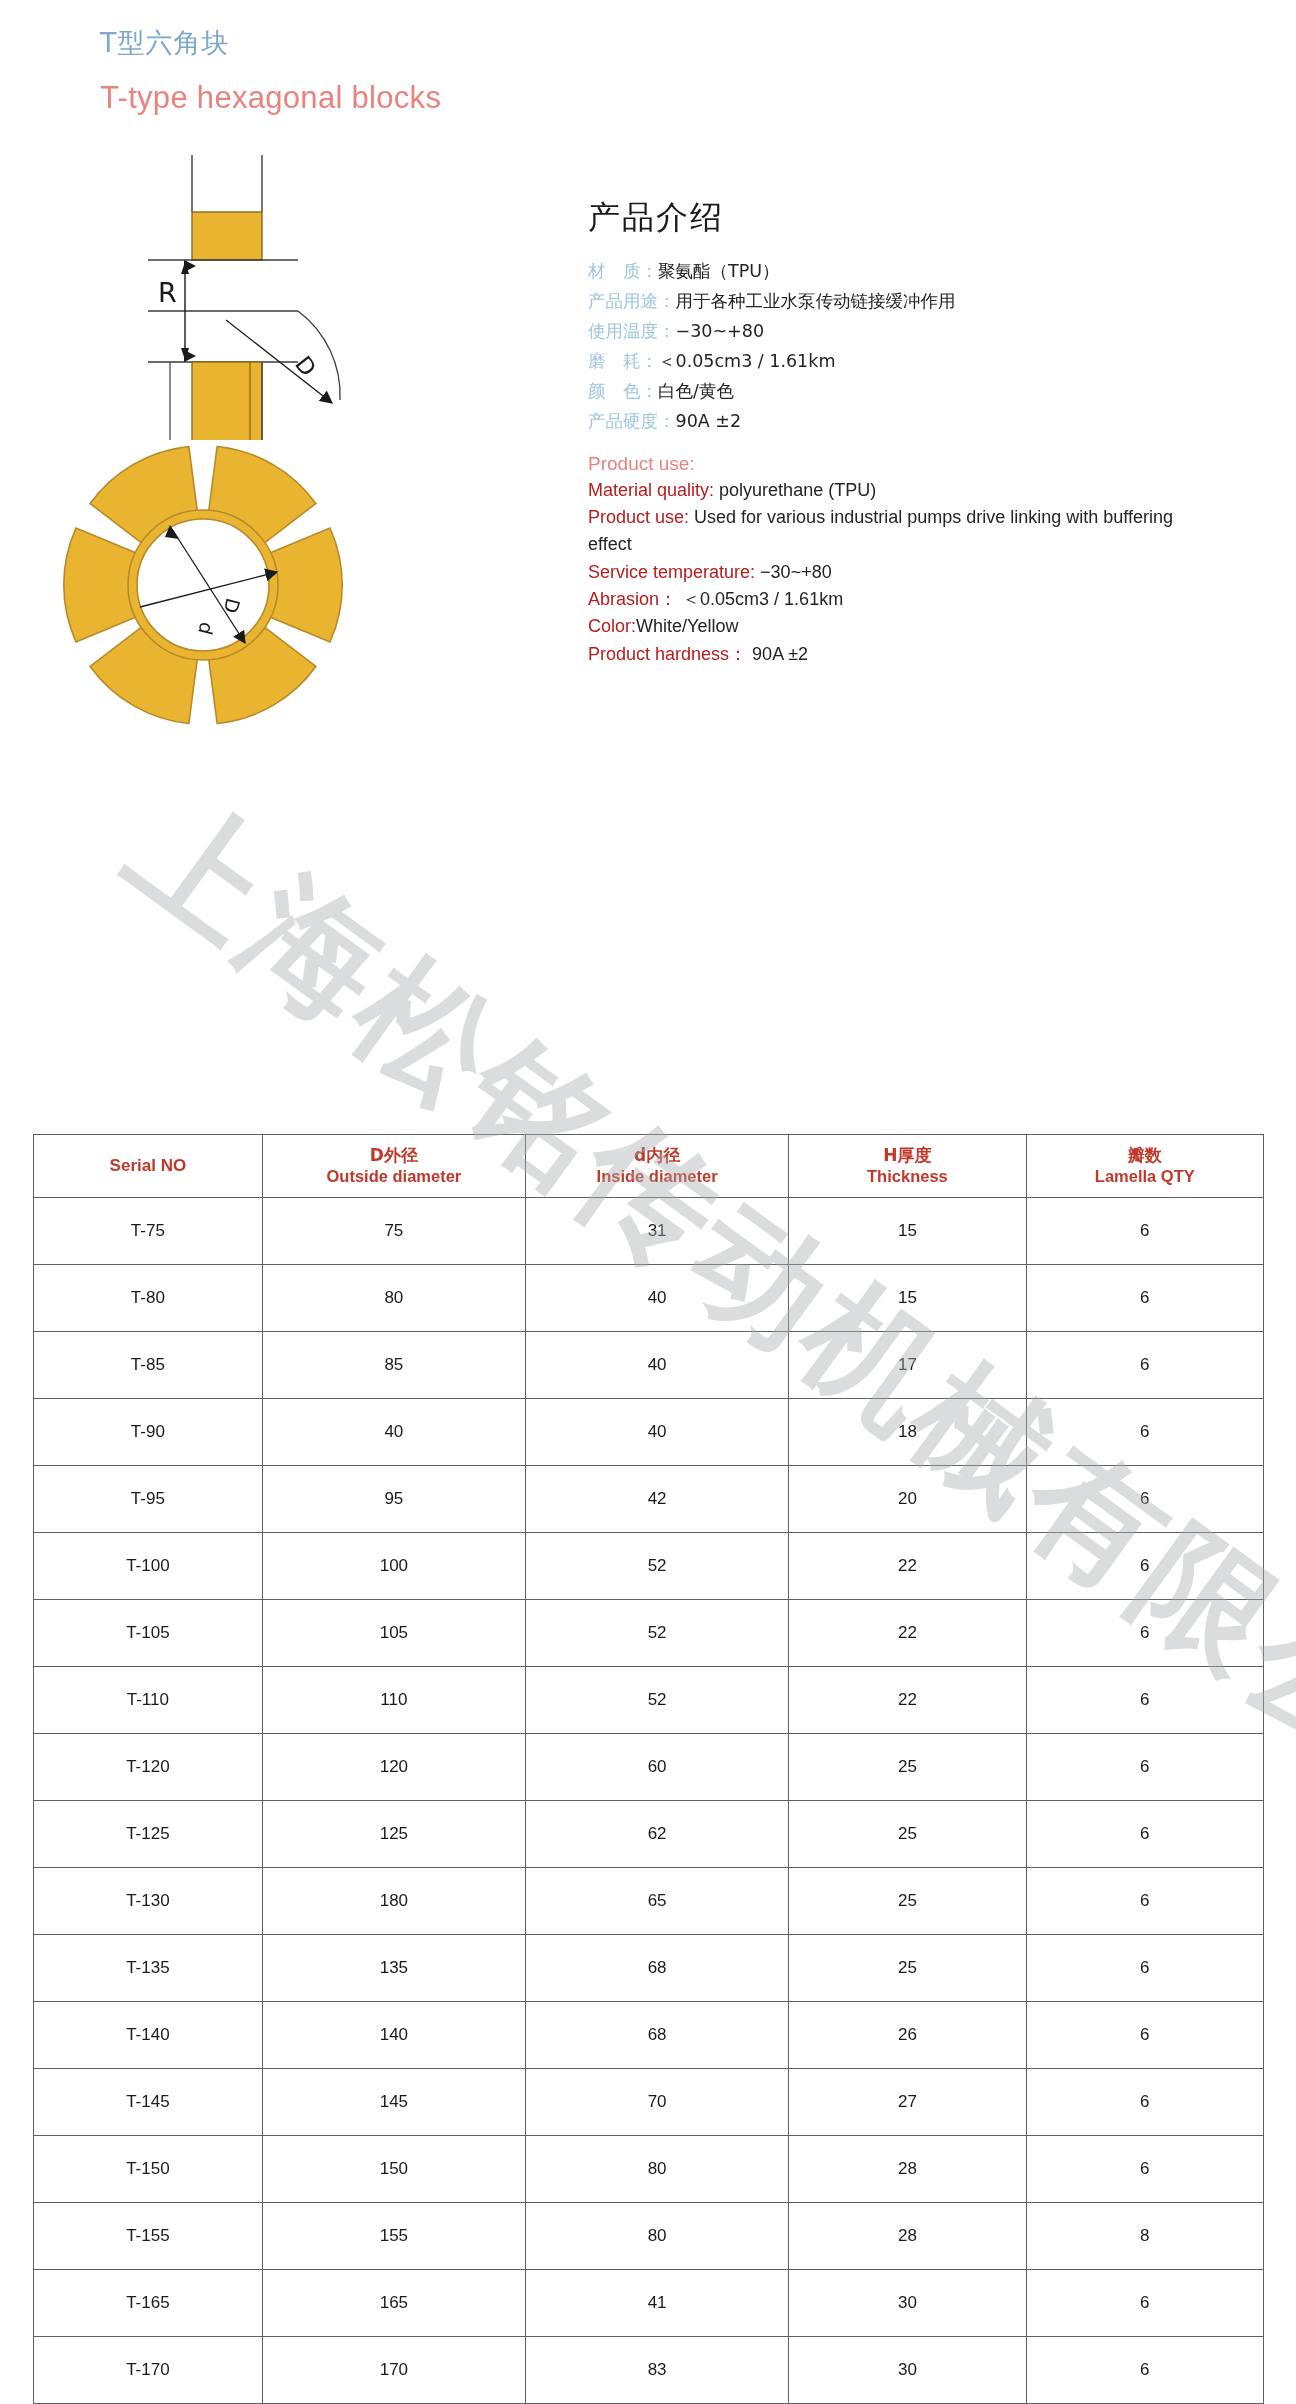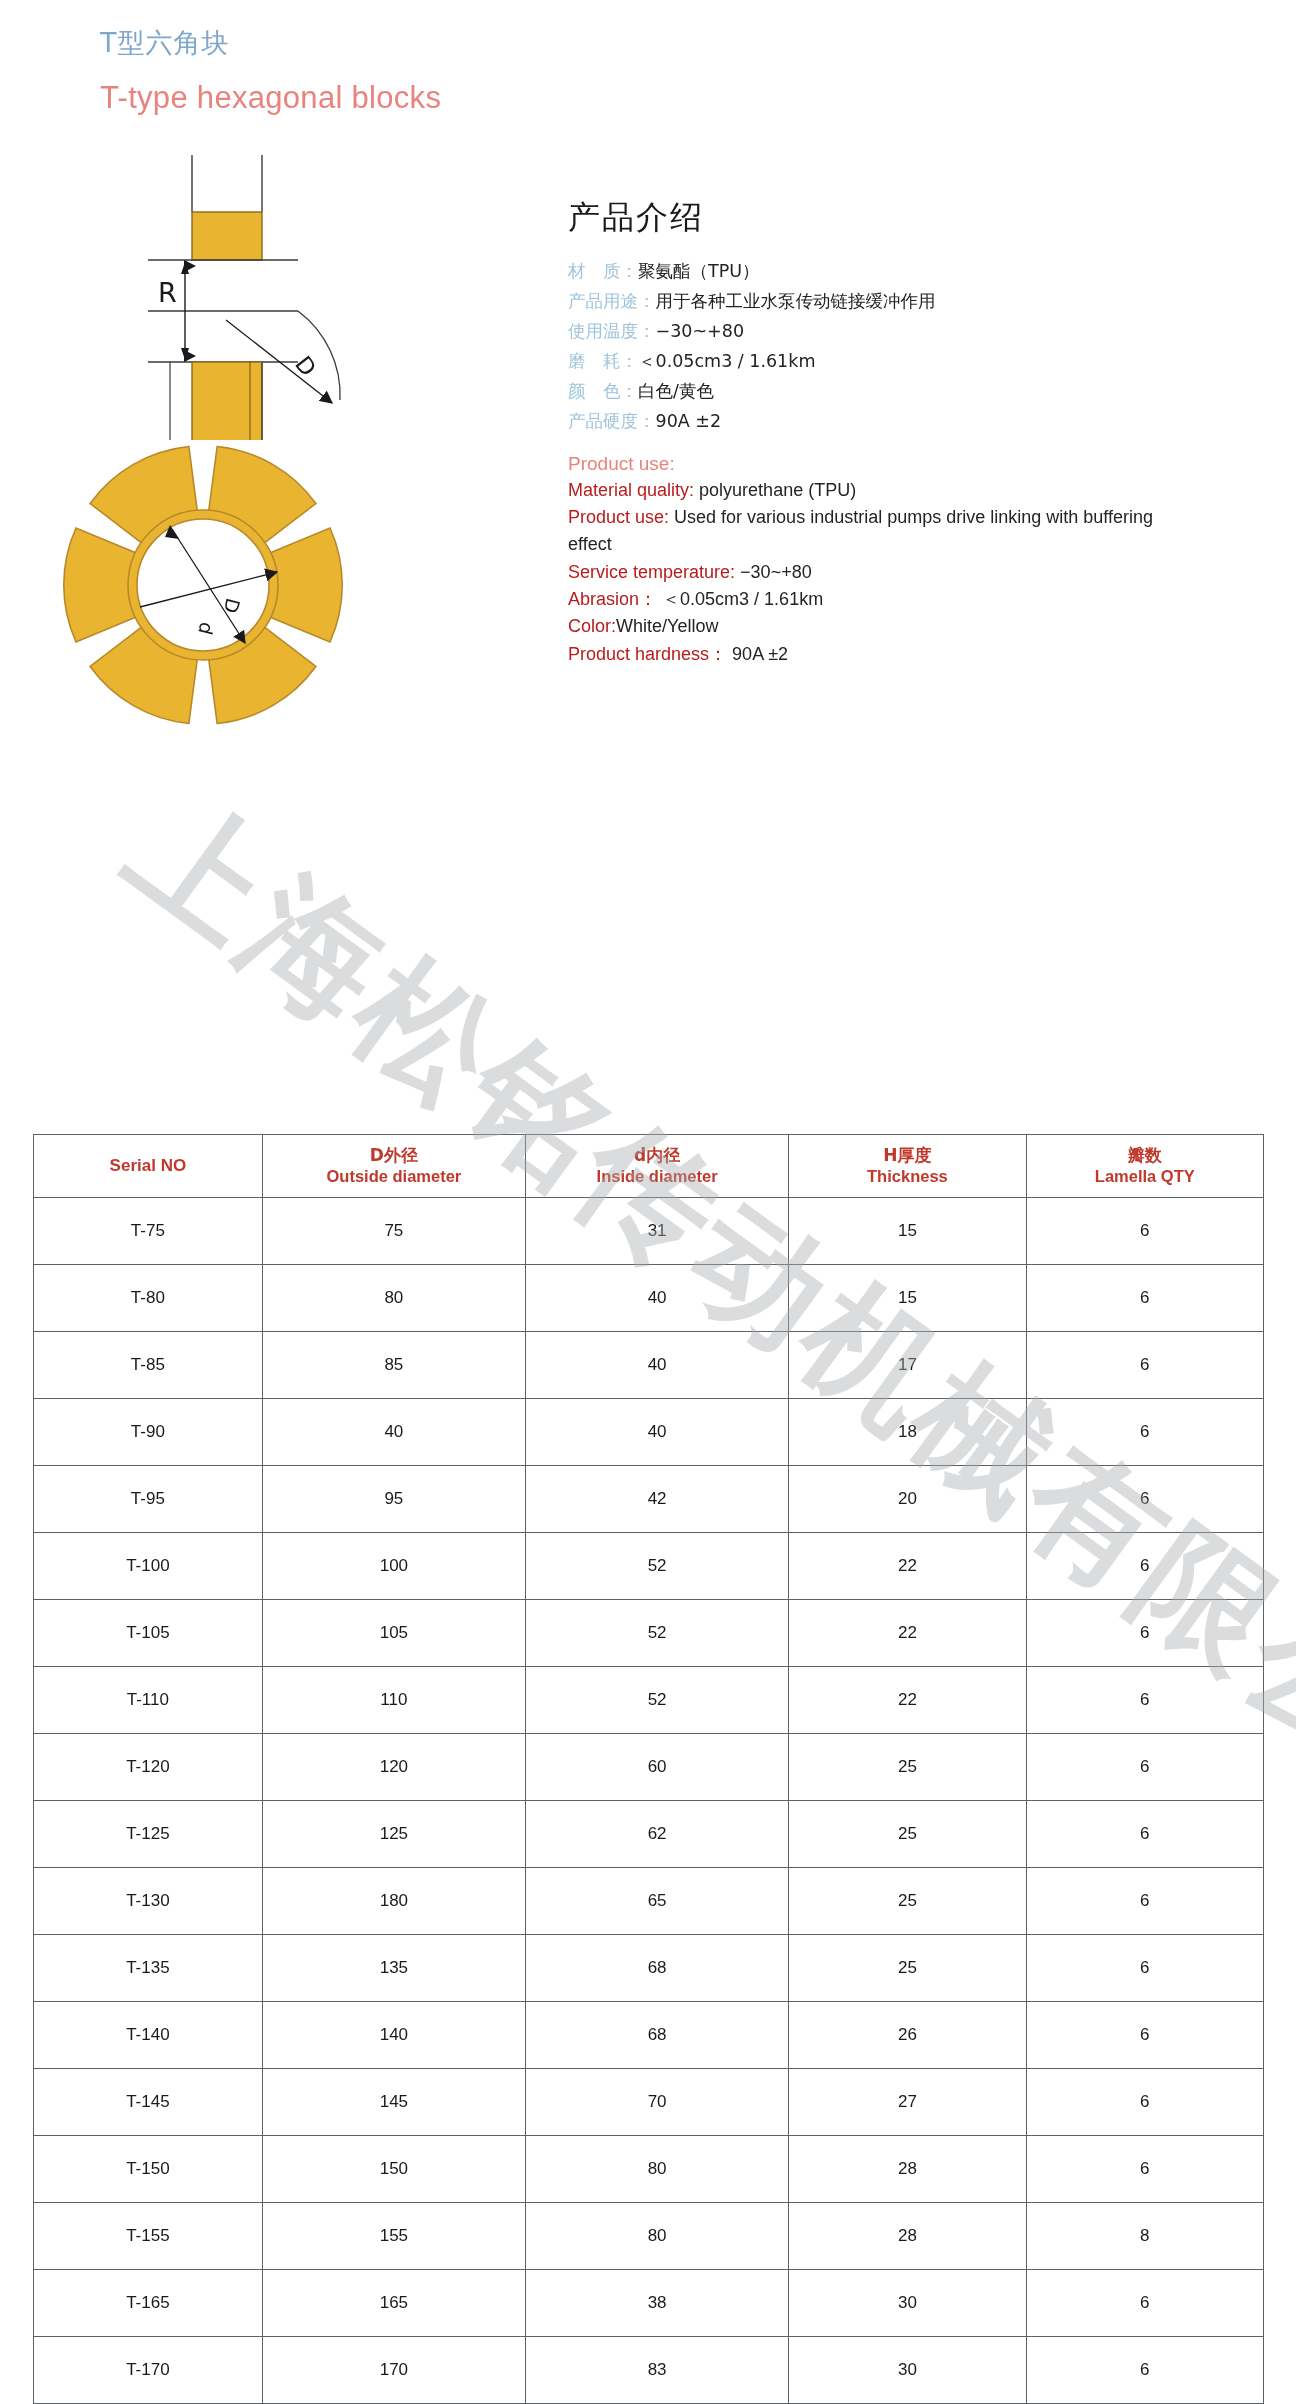--- a/index.html
+++ b/index.html
@@ -64,21 +64,21 @@
     top: 150px;
     width: 350px;
     height: 580px;
   }
   .drawing-cross { position: absolute; left: 0; top: 0; }
   .drawing-star  { position: absolute; left: 0; top: 285px; }
 
   
   .info-block {
     position: absolute;
-    left: 568px;
+    left: 588px;
     top: 196px;
     width: 660px;
   }
   .info-heading {
     font-family: "DejaVu Serif", serif;
     font-size: 32px;
     color: #1a1a1a;
     font-weight: normal;
     letter-spacing: 2px;
     margin-bottom: 16px;
@@ -428,21 +428,21 @@
         <tr>
           <td>T-155</td>
           <td>155</td>
           <td>80</td>
           <td>28</td>
           <td>8</td>
         </tr>
         <tr>
           <td>T-165</td>
           <td>165</td>
-          <td>38</td>
+          <td>41</td>
           <td>30</td>
           <td>6</td>
         </tr>
         <tr>
           <td>T-170</td>
           <td>170</td>
           <td>83</td>
           <td>30</td>
           <td>6</td>
         </tr>

